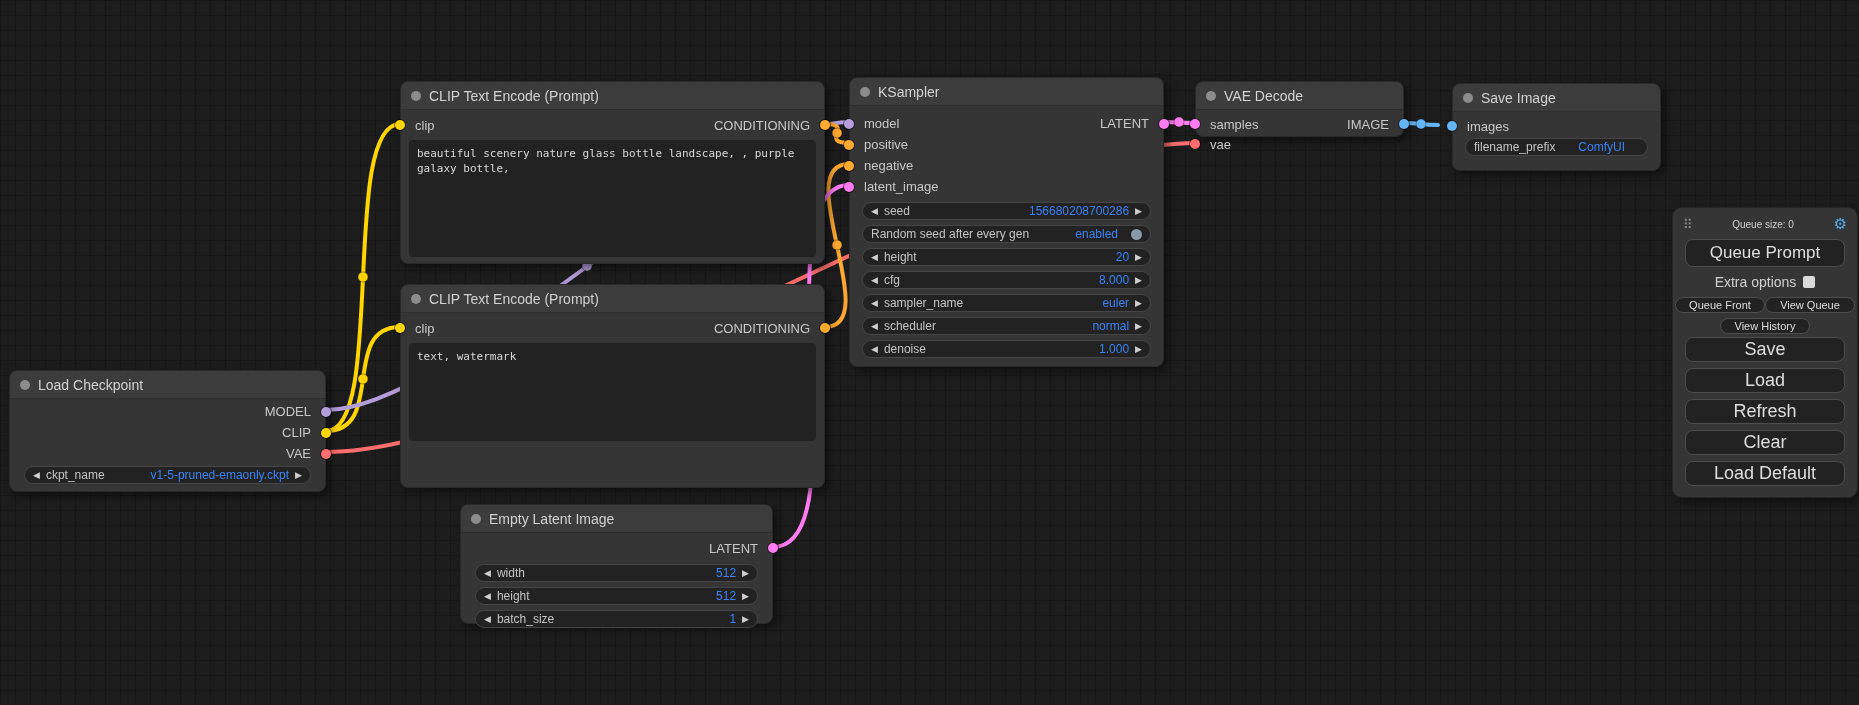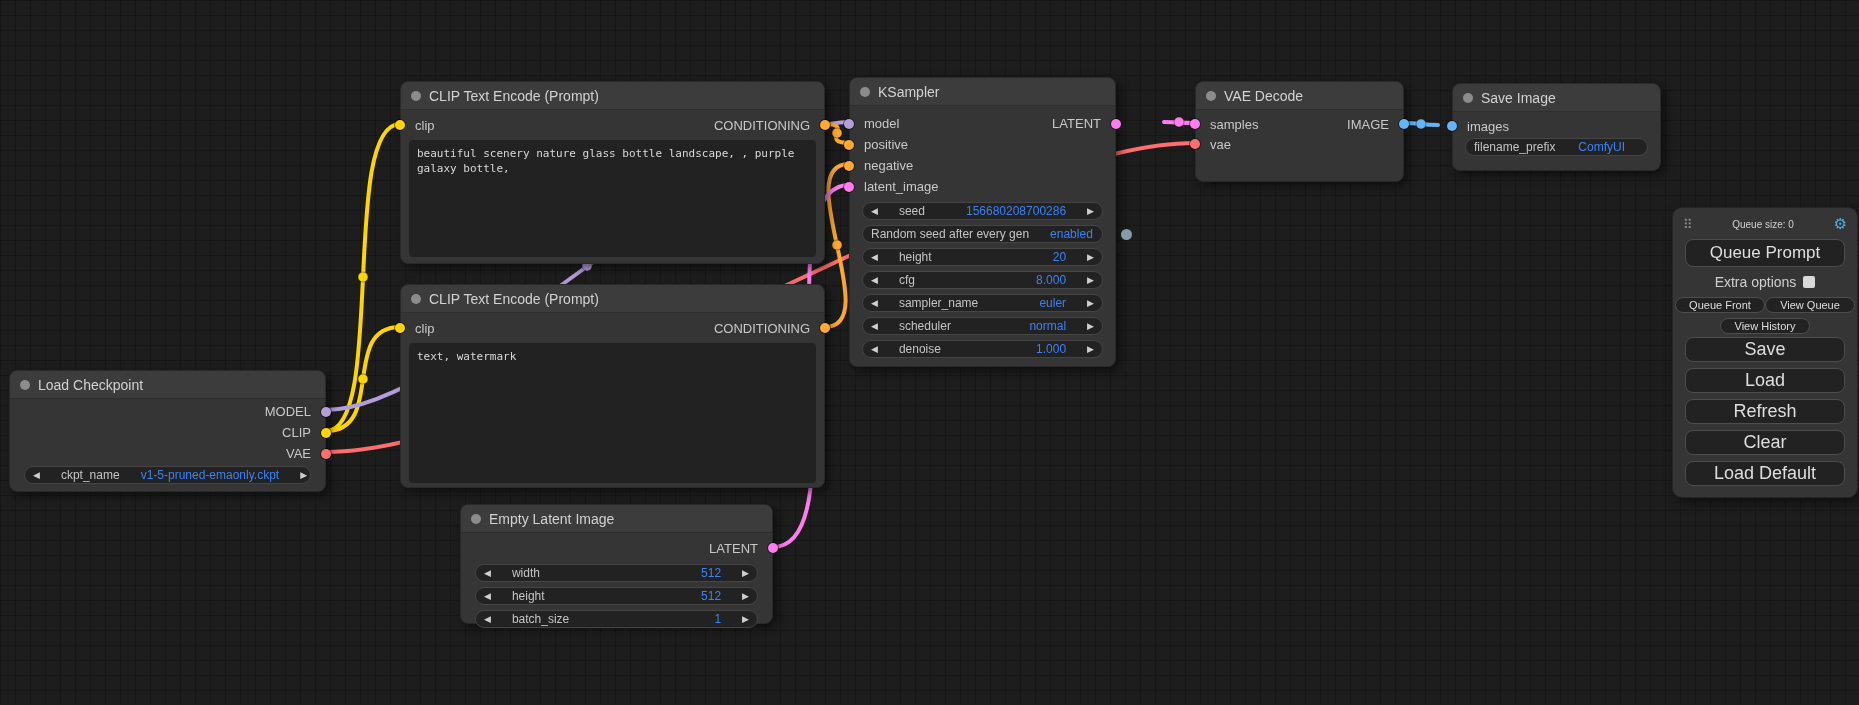--- a/index.html
+++ b/index.html
@@ -33,43 +33,43 @@
   .dt-latent{background:var(--c-latent)} .dt-image{background:var(--c-image)}
   .wl-model{stroke:var(--c-model)} .wl-clip{stroke:var(--c-clip)}
   .wl-vae{stroke:var(--c-vae)} .wl-cond{stroke:var(--c-conditioning)}
   .wl-latent{stroke:var(--c-latent)} .wl-image{stroke:var(--c-image)}
   .ld-model{fill:var(--c-model)} .ld-clip{fill:var(--c-clip)}
   .ld-vae{fill:var(--c-vae)} .ld-cond{fill:var(--c-conditioning)}
   .ld-latent{fill:var(--c-latent)} .ld-image{fill:var(--c-image)}
 
   .widget{display:flex;align-items:center;height:18px;margin:5px 12px 0;padding:0 8px;
     background:#222;border:1px solid #454545;border-radius:9px;font-size:12px;
-    color:#c4c4c4;gap:21px;white-space:nowrap}
+    color:#c4c4c4;gap:6px;white-space:nowrap}
   .wvalue{margin-left:auto;color:#3b82f6}
   .arr{font-size:9px;color:#cfcfcf;line-height:1;cursor:pointer}
   .toggle{width:11px;height:11px;border-radius:50%;background:#8899aa;
     margin-left:7px;flex:0 0 auto}
   .pad-r{padding-right:14px}
 
   .textbox{margin:4px 8px;background:#222;border-radius:4px;padding:6px 8px;
     font-family:"DejaVu Sans Mono",monospace;font-size:11px;line-height:1.4;
     color:#d8d8d8;white-space:pre-wrap;overflow:hidden}
 
   
   .lc{left:9px;top:370px;width:317px;height:122px}
   .lc .slots{padding-top:2px}
   .lc .widget{margin:2px 14px 0}
   .ctop{left:400px;top:81px;width:425px;height:183px}
   .ctop .textbox{height:117px}
   .cbot{left:400px;top:284px;width:425px;height:204px}
-  .cbot .textbox{height:140px}
+  .cbot .textbox{height:98px}
   .eli{left:460px;top:504px;width:313px;height:120px}
   .eli .widget{margin:5px 14px 0}
-  .ks{left:849px;top:77px;width:267px;height:290px}
-  .vd{left:1195px;top:81px;width:209px;height:101px}
+  .ks{left:849px;top:77px;width:315px;height:290px}
+  .vd{left:1195px;top:81px;width:209px;height:56px}
   .si{left:1452px;top:83px;width:209px;height:88px}
   .si .widget{margin:2px 12px 0}
 
   
   #menu{position:absolute;z-index:3;left:1672px;top:207px;width:186px;height:291px;
     background:#353535;border:1px solid #262626;border-radius:10px;
     box-shadow:4px 4px 12px rgba(0,0,0,.5);color:#ccc}
   .mhead{display:flex;align-items:center;padding:7px 10px 2px;gap:6px}
   .drag{color:#8a8a8a;font-size:13px;cursor:move}
   .qsize{flex:1;text-align:center;font-size:10px;color:#d0d0d0}

